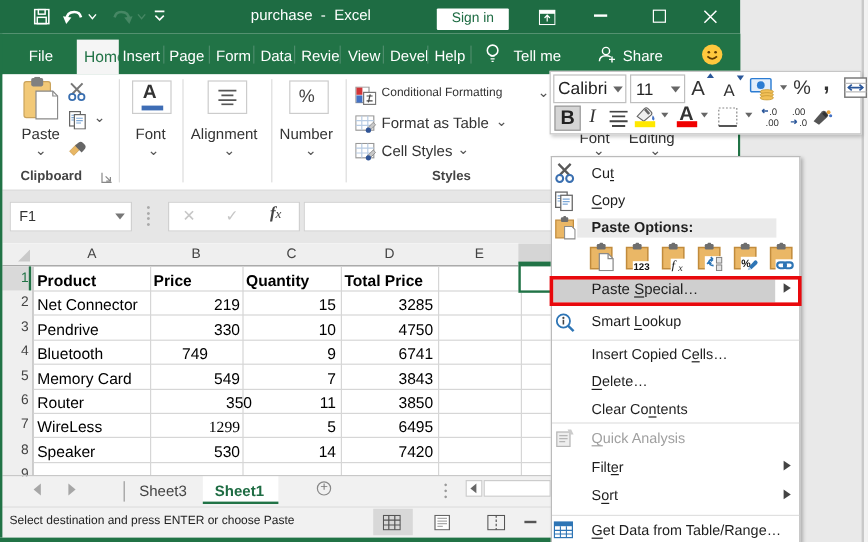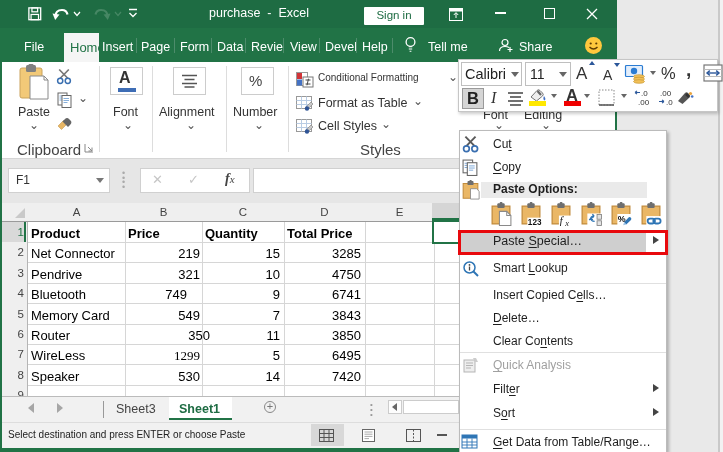--- a/index.html
+++ b/index.html
@@ -1,21 +1,21 @@
 <!DOCTYPE html>
 <html><head>
 <meta charset="utf-8">
 <style>
 * { margin:0; padding:0; box-sizing:border-box; }
 html,body { width:723px; height:452px; overflow:hidden; }
 body { font-family:"Liberation Sans", sans-serif; background:#e9e9e9; position:relative; }
 .abs { position:absolute; }
 .tabtxt { color:#fff; font-size:12.5px; }
 .tabsep { top:38px; width:1px; height:15px; background:#4d8c6b; }
-.glabel { color:#444; font-size:15px; }
+.glabel { color:#444; font-size:11px;font-weight:bold; }
 .chev { color:#555; font-size:12px; line-height:6px; }
 .num { text-align:right; }
 .hdr { color:#444; font-size:11.5px; text-align:center; }
 .rn { left:2px; width:22px; color:#444; font-size:11.5px; text-align:right; }
 .gv { top:222px; width:1px; height:174px; background:#d6d6d6; }
 .gh { left:28px; width:431px; height:1px; background:#d6d6d6; }
 .cel { font-size:13px; color:#000; }
 .b { font-weight:bold; }
 .mi { left:493px; font-size:12px; color:#1e1e1e; }
 .mi u { text-underline-offset:2px; }
@@ -256,22 +256,22 @@
 <div class="abs cel b" style="left:205px;top:226px;">Quantity</div>
 <div class="abs cel b" style="left:287px;top:226px;">Total Price</div>
 <div class="abs cel" style="left:31px;top:246px;">Net Connector</div>
 <div class="abs cel" style="left:31px;top:267px;">Pendrive</div>
 <div class="abs cel" style="left:31px;top:287px;">Bluetooth</div>
 <div class="abs cel" style="left:31px;top:308px;">Memory Card</div>
 <div class="abs cel" style="left:31px;top:328px;">Router</div>
 <div class="abs cel" style="left:31px;top:348px;">WireLess</div>
 <div class="abs cel" style="left:31px;top:369px;text-align:right;">Speaker</div>
 <div class="abs cel num" style="left:125px;top:246px;width:75px;">219</div>
-<div class="abs cel num" style="left:125px;top:267px;width:75px;">321</div>
-<div class="abs cel num" style="left:112px;top:287px;width:75px;">749</div>
+<div class="abs cel num" style="left:125px;top:267px;width:75px;">330</div>
+<div class="abs cel num" style="left:125px;top:287px;width:75px;text-align:center;">749</div>
 <div class="abs cel num" style="left:125px;top:308px;width:75px;">549</div>
 <div class="abs cel num" style="left:135px;top:328px;width:75px;">350</div>
 <div class="abs cel num" style="left:125px;top:348px;width:75px;font-family:Liberation Serif, serif;">1299</div>
 <div class="abs cel num" style="left:125px;top:369px;width:75px;">530</div>
 <div class="abs cel num" style="left:202px;top:246px;width:78px;">15</div>
 <div class="abs cel num" style="left:202px;top:267px;width:78px;">10</div>
 <div class="abs cel num" style="left:202px;top:287px;width:78px;">9</div>
 <div class="abs cel num" style="left:202px;top:308px;width:78px;">7</div>
 <div class="abs cel num" style="left:202px;top:328px;width:78px;">11</div>
 <div class="abs cel num" style="left:202px;top:348px;width:78px;">5</div>

